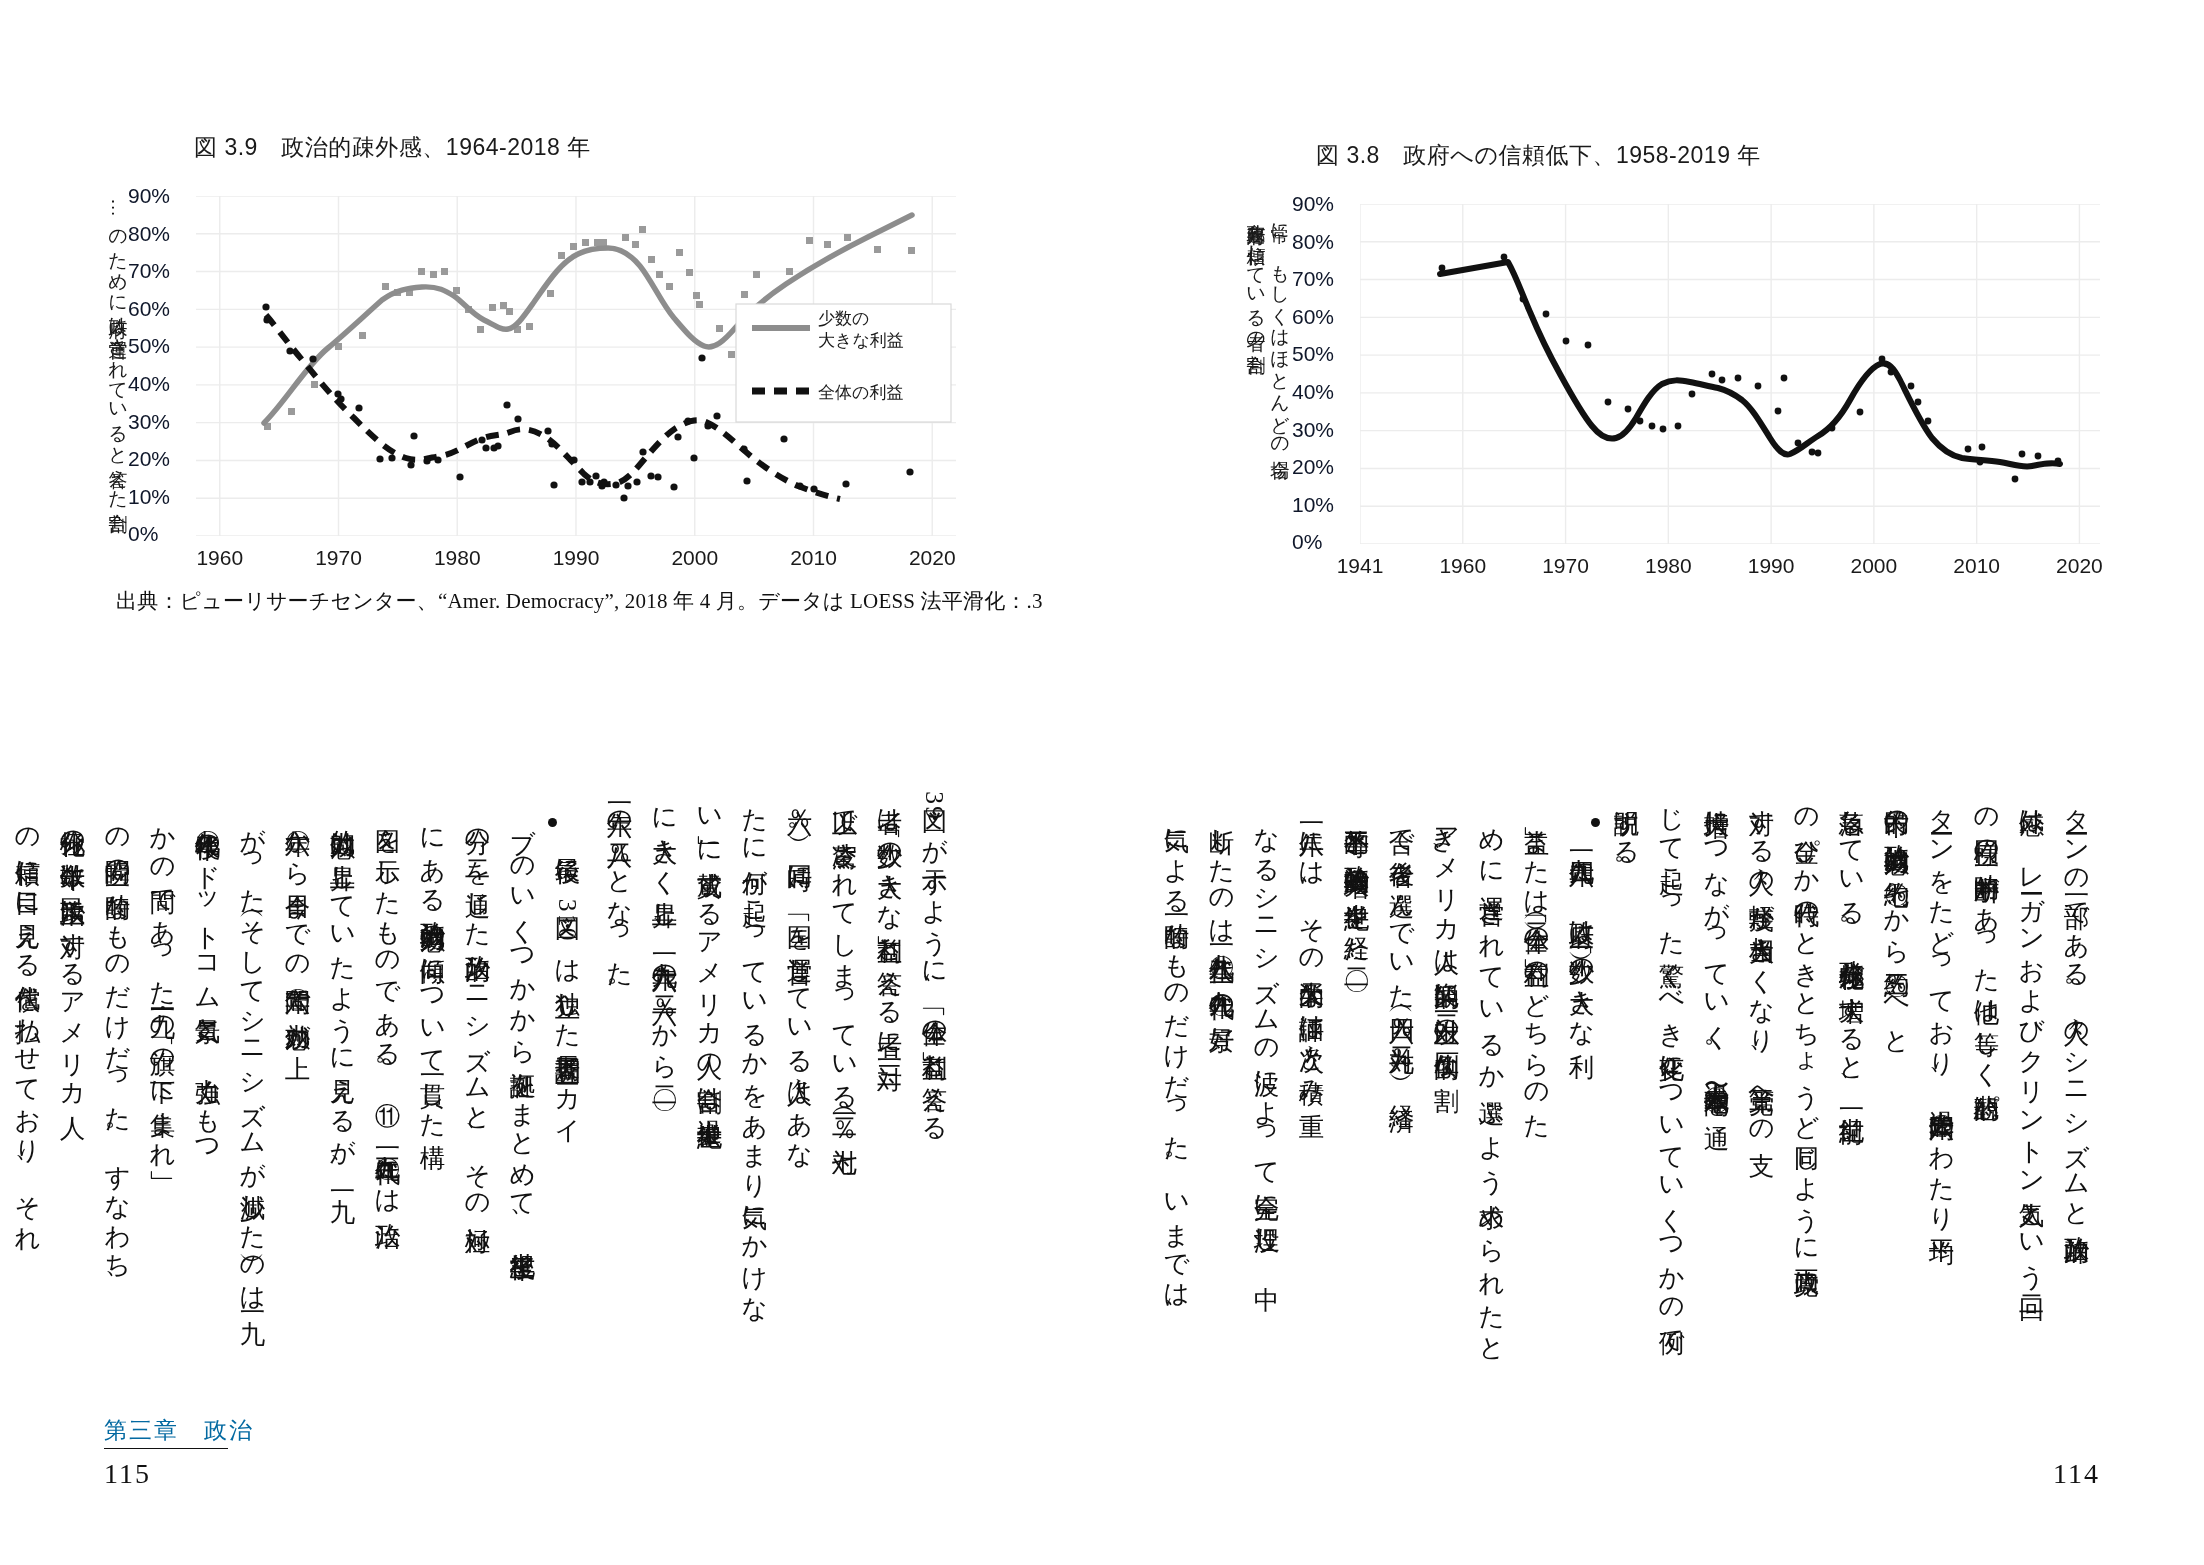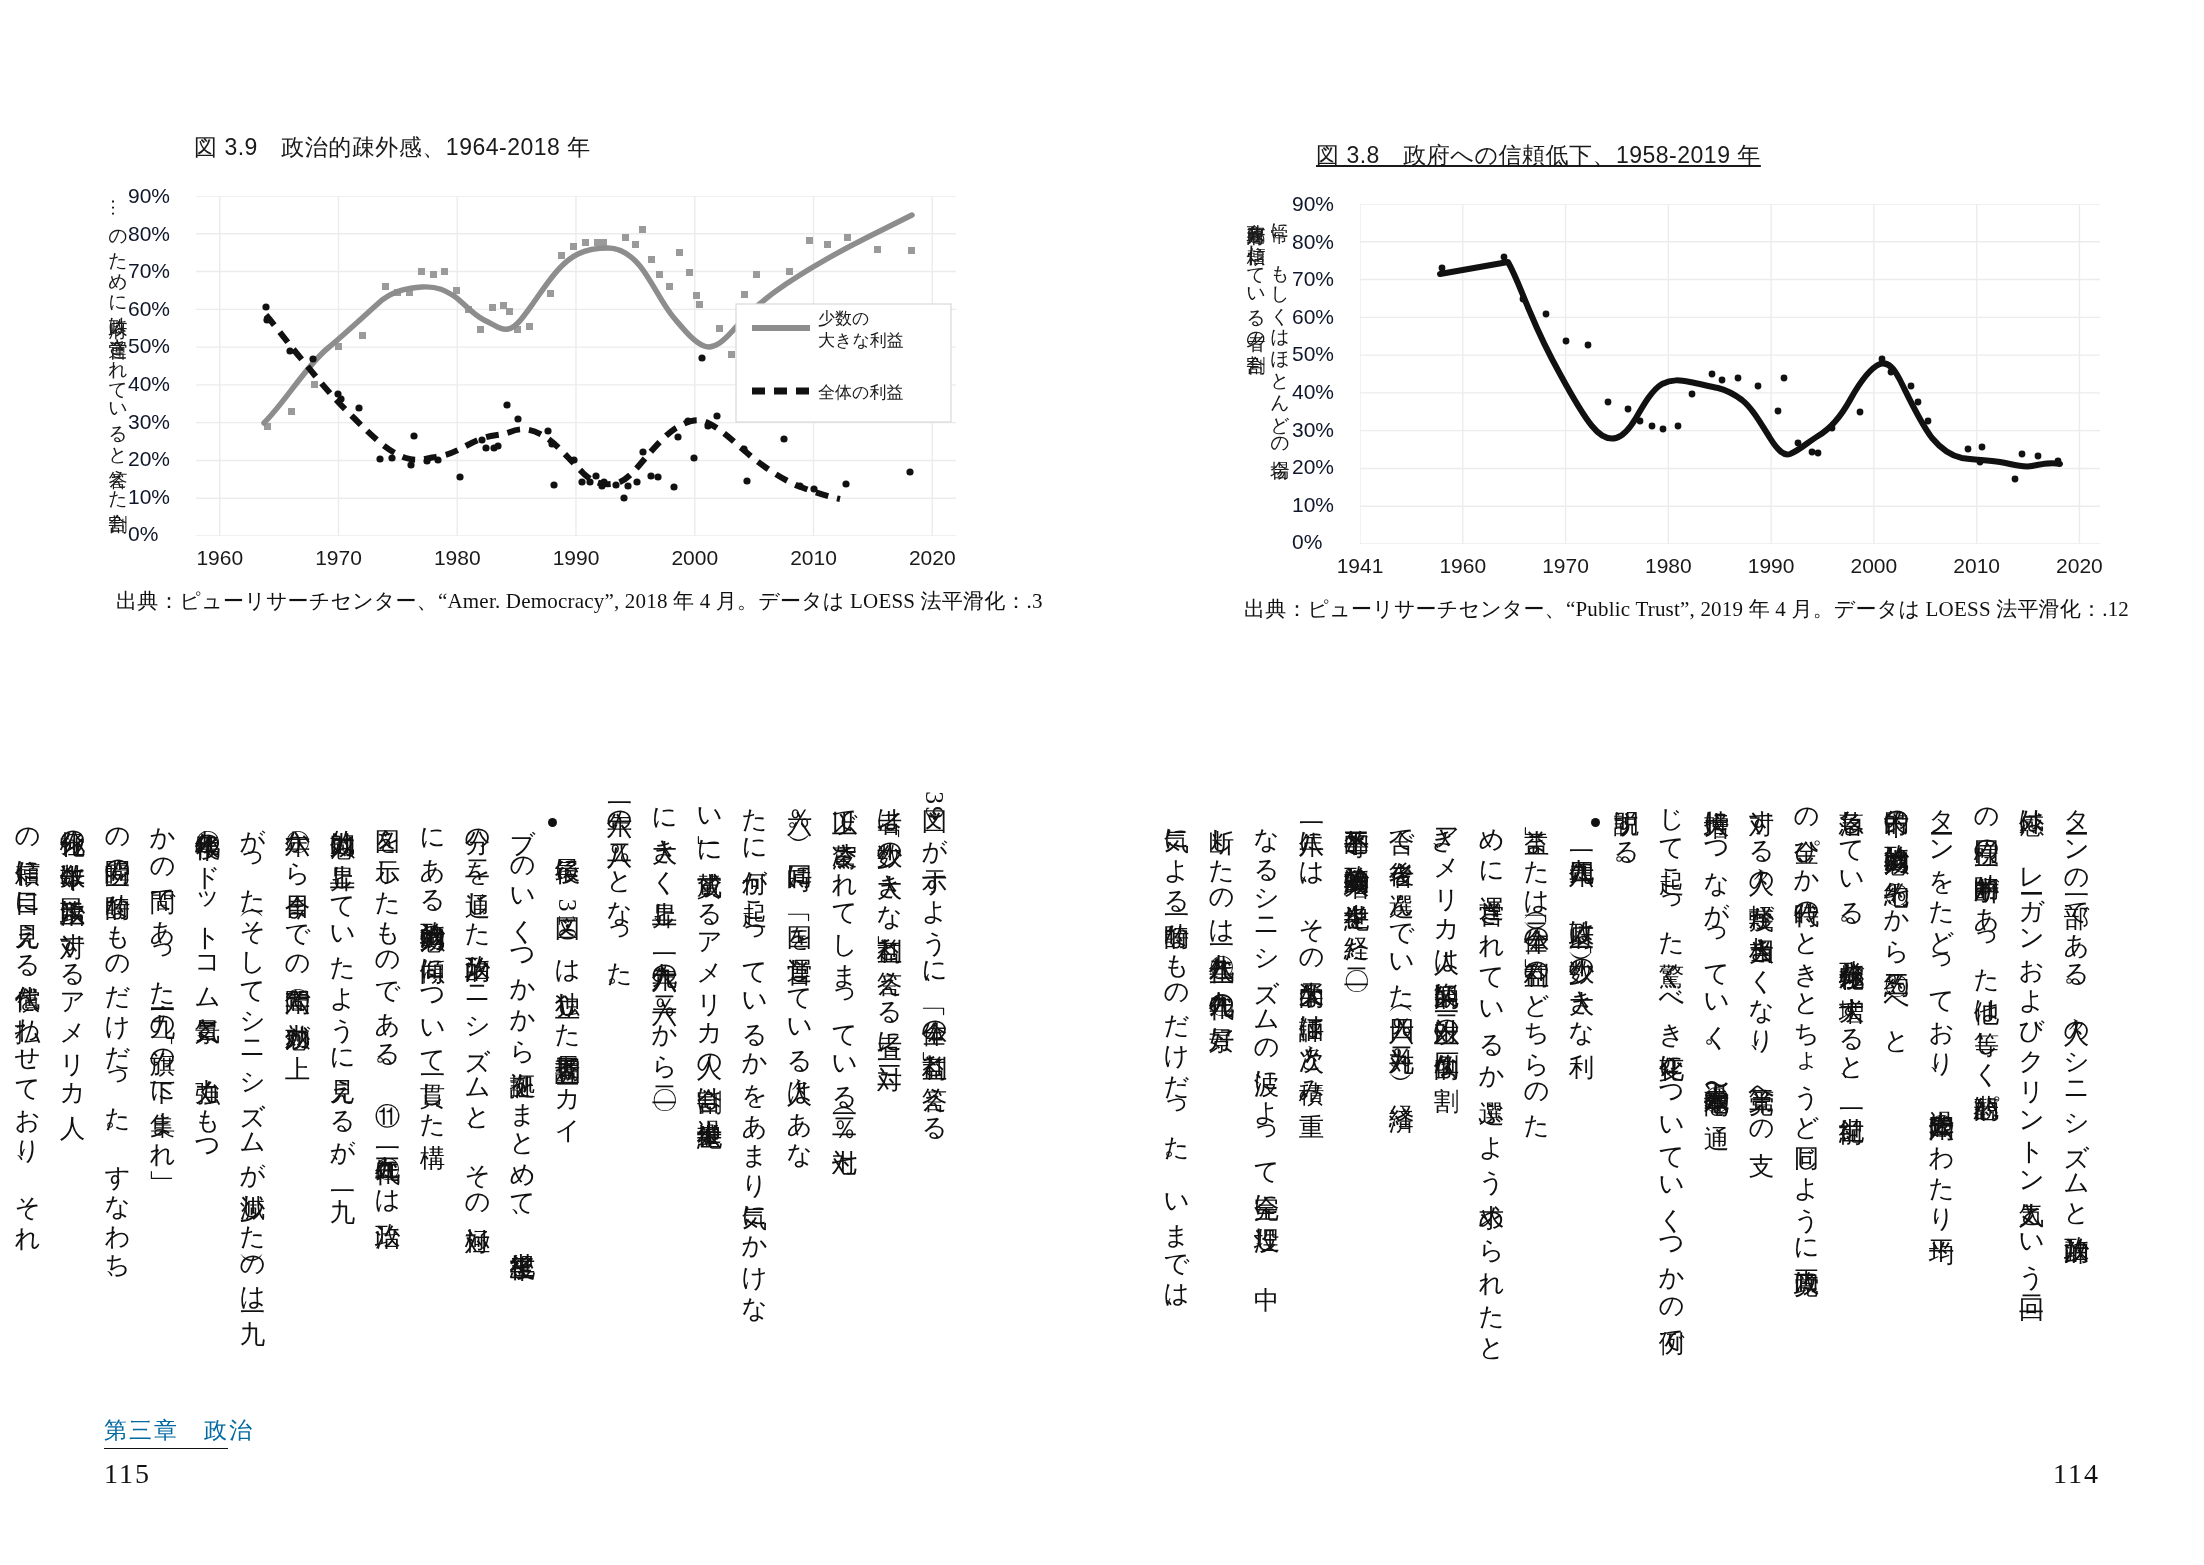--- a/index.html
+++ b/index.html
@@ -240,21 +240,21 @@
     <div class="xtick" style="left:476px;top:414px;">1990</div>
     <div class="xtick" style="left:594.75px;top:414px;">2000</div>
     <div class="xtick" style="left:713.5px;top:414px;">2010</div>
     <div class="xtick" style="left:832.25px;top:414px;">2020</div>
 
     <div class="source" style="position:absolute;left:16px;top:455px;">出典：ピューリサーチセンター、“Amer. Democracy”, 2018 年 4 月。データは LOESS 法平滑化：.3</div>
   </div>
 
   <div class="fig" style="left:1240px;top:140px;width:980px;height:600px;">
 
-    <div class="fig-title" style="position:absolute;left:76px;top:0px;text-decoration:underline;">図 3.8　政府への信頼低下、1958-2019 年</div>
+    <div class="fig-title" style="position:absolute;left:76px;top:0px;">図 3.8　政府への信頼低下、1958-2019 年</div>
 
     <div class="yaxis-label" style="left:26px;top:70px;height:300px;width:24px;">常に、もしくはほとんどの場合</div>
     <div class="yaxis-label" style="left:2px;top:70px;height:320px;width:24px;">連邦政府を信頼している者の割合</div>
 
     <div class="ytick" style="left:52px;width:60px;top:64px;">90%</div>
     <div class="ytick" style="left:52px;width:60px;top:101.6px;">80%</div>
     <div class="ytick" style="left:52px;width:60px;top:139.2px;">70%</div>
     <div class="ytick" style="left:52px;width:60px;top:176.8px;">60%</div>
     <div class="ytick" style="left:52px;width:60px;top:214.4px;">50%</div>
     <div class="ytick" style="left:52px;width:60px;top:252px;">40%</div>
@@ -352,21 +352,20 @@
 
     <div class="xtick" style="left:120px;top:414px;">1941</div>
     <div class="xtick" style="left:222.78px;top:414px;">1960</div>
     <div class="xtick" style="left:325.56px;top:414px;">1970</div>
     <div class="xtick" style="left:428.33px;top:414px;">1980</div>
     <div class="xtick" style="left:531.11px;top:414px;">1990</div>
     <div class="xtick" style="left:633.89px;top:414px;">2000</div>
     <div class="xtick" style="left:736.67px;top:414px;">2010</div>
     <div class="xtick" style="left:839.44px;top:414px;">2020</div>
 
-    <div class="source" style="position:absolute;left:4px;top:455px;">出典：ピューリサーチセンター、“Public Trust”, 2019 年 4 月。データは LOESS 法平滑化：.12</div>
   </div>
 
   <div class="vtext" style="right:104px;top:790px;height:560px;">ターンの一部である。人々のシニシズムと政治的疎</div>
   <div class="vtext" style="right:149px;top:790px;height:560px;">外感は、レーガンおよびクリントン人気という二回</div>
   <div class="vtext" style="right:194px;top:790px;height:560px;">の同様の一時的中断があった他は等しく悲観的パ</div>
   <div class="vtext" style="right:239px;top:790px;height:560px;">ターンをたどっており、過去六〇年間にわたり平均</div>
   <div class="vtext" style="right:284px;top:790px;height:560px;">的市民の政治的効力感は約七〇％から約三〇％へと</div>
   <div class="vtext" style="right:329px;top:790px;height:560px;">急落している。政党分極化が増大すると、一世紀前</div>
   <div class="vtext" style="right:374px;top:790px;height:560px;">の金ぴか時代のときとちょうど同じように両政党に</div>
   <div class="vtext" style="right:419px;top:790px;height:560px;">対する人々の軽蔑が相当大きくなり、第三党への支</div>

